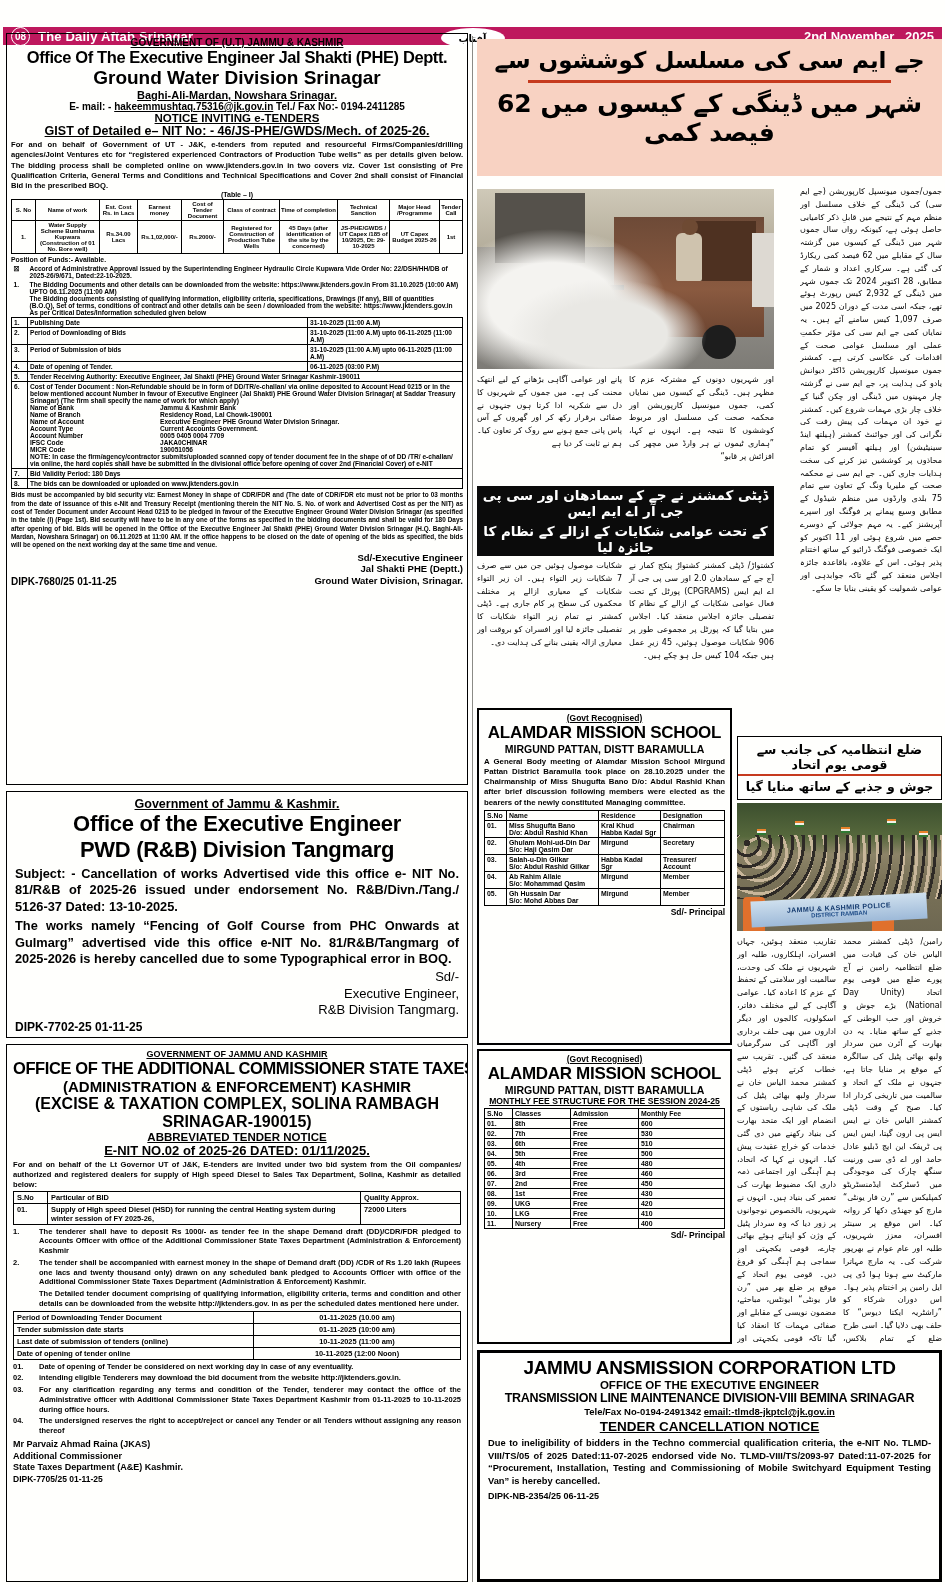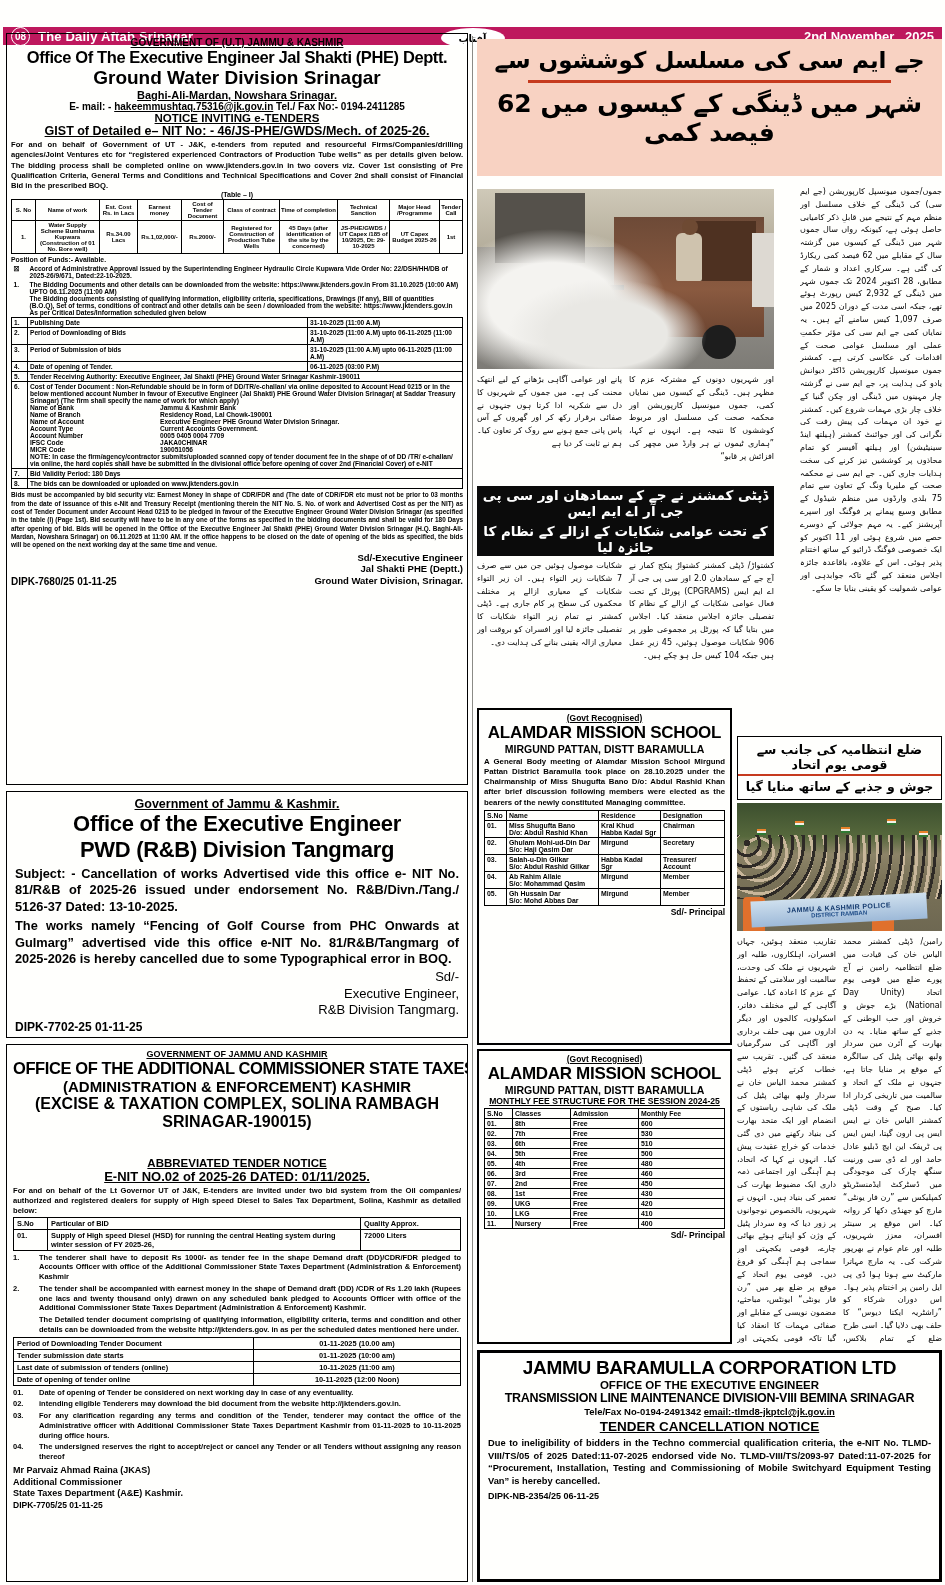--- a/index.html
+++ b/index.html
@@ -56,21 +56,21 @@
   .n2 .subj,.n2 .bodytx{font-size:12.8px;font-weight:bold;line-height:1.28;text-align:justify;margin-top:3px;}
   .n2 .sig2{text-align:right;font-size:13px;font-weight:normal;line-height:1.25;margin-top:2px;}
   .n2 .dipk2{font-size:12px;font-weight:bold;margin-top:2px;}
 
   
   .n3{left:6px;top:1044px;width:462px;height:538px;border:1.5px solid #000;padding:4px 6px;box-sizing:border-box;}
   .n3 .govt{font-size:9px;font-weight:bold;}
   .n3 .t1{font-size:16.5px;font-weight:bold;letter-spacing:-.4px;white-space:nowrap;}
   .n3 .t2{font-size:15px;font-weight:bold;}
   .n3 .t3{font-size:16px;font-weight:bold;}
-  .n3 .abbr{font-size:11.5px;font-weight:bold;margin-top:26px;}
+  .n3 .abbr{font-size:11.5px;font-weight:bold;}
   .n3 .enit{font-size:13px;font-weight:bold;}
   .n3 .intro3{font-size:7.6px;font-weight:bold;line-height:1.3;margin-top:2px;text-align:justify;}
   table.bidt{border-collapse:collapse;width:100%;margin-top:1px;}
   table.bidt th,table.bidt td{border:1px solid #000;font-size:7.4px;font-weight:bold;text-align:left;padding:1px 3px;vertical-align:top;}
   .term{display:flex;font-size:7.5px;font-weight:bold;line-height:1.3;margin-top:2px;text-align:justify;}
   .term .tn{width:26px;flex:0 0 auto;}
   table.dt3{border-collapse:collapse;width:100%;margin-top:2px;}
   table.dt3 td{border:.8px solid #000;font-size:7.4px;font-weight:bold;padding:1px 3px;}
   .n3 .sig3{text-align:left;font-size:9px;font-weight:bold;line-height:1.3;margin-top:3px;}
   .n3 .dipk3{font-size:8.5px;font-weight:bold;}
@@ -658,21 +658,21 @@
             <td class="ctr">Nursery</td>
             <td>Free</td>
             <td>400</td>
           </tr>
         </tbody>
     </table>
     <div class="sd">Sd/- Principal</div>
   </div>
 
   <div class="abs ansb">
-    <div class="ctr nm">JAMMU BARAMULLA CORPORATION LTD</div>
+    <div class="ctr nm">JAMMU ANSMISSION CORPORATION LTD</div>
     <div class="ctr of">OFFICE OF THE EXECUTIVE ENGINEER</div>
     <div class="ctr dv">TRANSMISSION LINE MAINTENANCE DIVISION-VIII BEMINA SRINAGAR</div>
     <div class="ctr tl"><span>Tele/Fax No-0194-2491342 </span><a href="#" class="u">email:-tlmd8-jkptcl@jk.gov.in</a></div>
     <div class="ctr tt u">TENDER CANCELLATION NOTICE</div>
     <div class="bd">Due to ineligibility of bidders in the Techno commercial qualification criteria, the e-NIT No. TLMD-VIII/TS/05 of 2025 Dated:11-07-2025 endorsed vide No. TLMD-VIII/TS/2093-97 Dated:11-07-2025 for “Procurement, Installation, Testing and Commissioning of Mobile Switchyard Equipment Testing Van” is hereby cancelled.</div>
     <div class="dp">DIPK-NB-2354/25  06-11-25</div>
   </div>
 
 </div>
 

